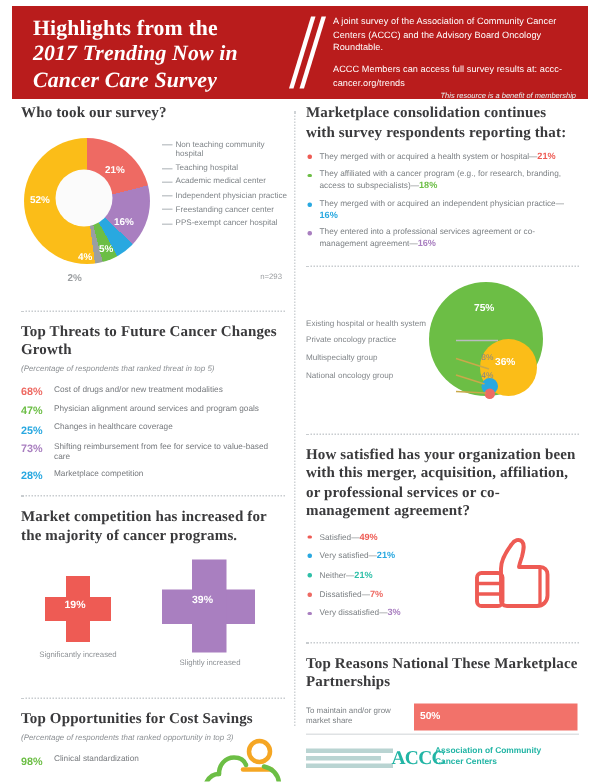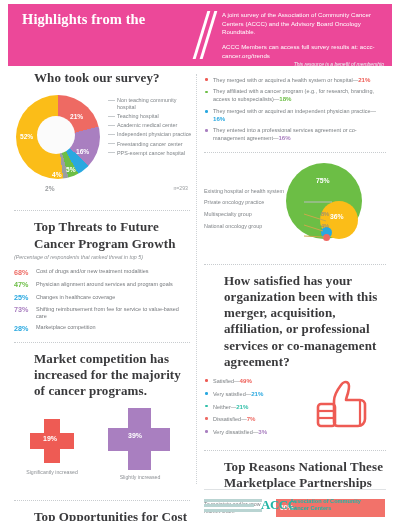--- a/index.html
+++ b/index.html
@@ -7,21 +7,21 @@
     width: 400px; height: 521px;
     background: #ffffff;
     font-family: "Liberation Sans", sans-serif;
     overflow: hidden;
   }
   .page { position: relative; width: 400px; height: 521px; background:#fff; }
 
   
   .header {
     position: absolute; left: 8px; top: 4px; width: 384px; height: 62px;
-    background: #ec4899; display: flex; align-items: stretch;
+    background: #b91c1c; display: flex; align-items: stretch;
   }
   .header-left {
     width: 186px; padding: 7px 0 0 14px;
     display: flex; flex-direction: column; justify-content: flex-start;
   }
   .hl-1 {
     font-family: "Liberation Serif", serif;
     font-size: 14.5px; font-weight: bold; color: #ffffff; line-height: 1.18;
     letter-spacing: .1px;
   }
@@ -57,22 +57,22 @@
 
   .vdivide {
     position:absolute; left:196px; top:74px; width:1px; height:410px;
     background: transparent;
     border-left: 1px dotted #cfd3d6;
   }
 
   
   .sec-title {
     font-family: "Liberation Serif", serif;
-    font-size: 13px; font-weight: bold; color: #3a3a3c;
-    line-height: 1.25; letter-spacing: .1px; margin-left: 20px;
+    font-size: 10px; font-weight: bold; color: #3a3a3c;
+    line-height: 1.25; letter-spacing: .1px;
   }
   .sec-sub {
     font-size: 5.3px; font-style: italic; color: #8d9195;
     margin-top: 2px; line-height: 1.3;
   }
   .hdivide {
     border-top: 1px dotted #c8cccf; height: 0;
     margin: 9px 0 8px 0;
   }
 
@@ -202,20 +202,22 @@
   .foot-txt { font-size: 5.6px; font-weight: bold; color: #22b5a5; line-height: 1.3; }
 </style>
 </head>
 <body>
 
 <div class="page">
 
   <div class="header">
     <div class="header-left">
       <div class="hl-1">Highlights from the</div>
+      <div class="hl-2">2017 Trending Now in</div>
+      <div class="hl-2">Cancer Care Survey</div>
     </div>
     <div class="slashes">
       <div class="slash a"></div>
         <div class="slash b"></div>
     </div>
     <div class="header-right">
       <div class="hr-p">A joint survey of the Association of Community Cancer Centers (ACCC) and the Advisory Board Oncology Roundtable.</div>
       <div class="hr-p hr-p2">ACCC Members can access full survey results at: accc-cancer.org/trends</div>
       <div class="hr-note">This resource is a benefit of membership</div>
     </div>
@@ -250,21 +252,21 @@
         <div class="leg-item">Academic medical center</div>
         <div class="leg-item">Independent physician practice</div>
         <div class="leg-item">Freestanding cancer center</div>
         <div class="leg-item">PPS-exempt cancer hospital</div>
       </div>
       <div class="nval">n=293</div>
     </div>
 
     <div class="hdivide"></div>
 
-    <div class="sec-title">Top Threats to Future Cancer Program Growth</div>
+    <div class="sec-title">Top Threats to Future Cancer Changes Growth</div>
     <div class="sec-sub">(Percentage of respondents that ranked threat in top 5)</div>
     <div class="stat-list">
       <div class="stat-row">
         <div class="stat-pct" style="color:#ee6a63">68%</div>
         <div class="stat-txt">Cost of drugs and/or new treatment modalities</div>
       </div>
       <div class="stat-row">
         <div class="stat-pct" style="color:#6cbe45">47%</div>
         <div class="stat-txt">Physician alignment around services and program goals</div>
       </div>
@@ -324,20 +326,21 @@
           <div class="stat-pct" style="color:#6cbe45">98%</div>
           <div class="stat-txt">Clinical standardization</div>
         </div>
 
       </div>
     </div>
   </div>
 
   <div class="col-right">
 
+    <div class="sec-title">Marketplace consolidation continues with survey respondents reporting that:</div>
     <div class="bullets">
       <div class="bullet" style="--c:#ee5b54">
         <span>They merged with or acquired a health system or hospital</span><span>—</span><b style="color:#ee5b54">21%</b>
       </div>
       <div class="bullet" style="--c:#6cbe45">
         <span>They affiliated with a cancer program (e.g., for research, branding, access to subspecialists)</span><span>—</span><b style="color:#6cbe45">18%</b>
       </div>
       <div class="bullet" style="--c:#29a8e0">
         <span>They merged with or acquired an independent physician practice</span><span>—</span><b style="color:#29a8e0">16%</b>
       </div>

